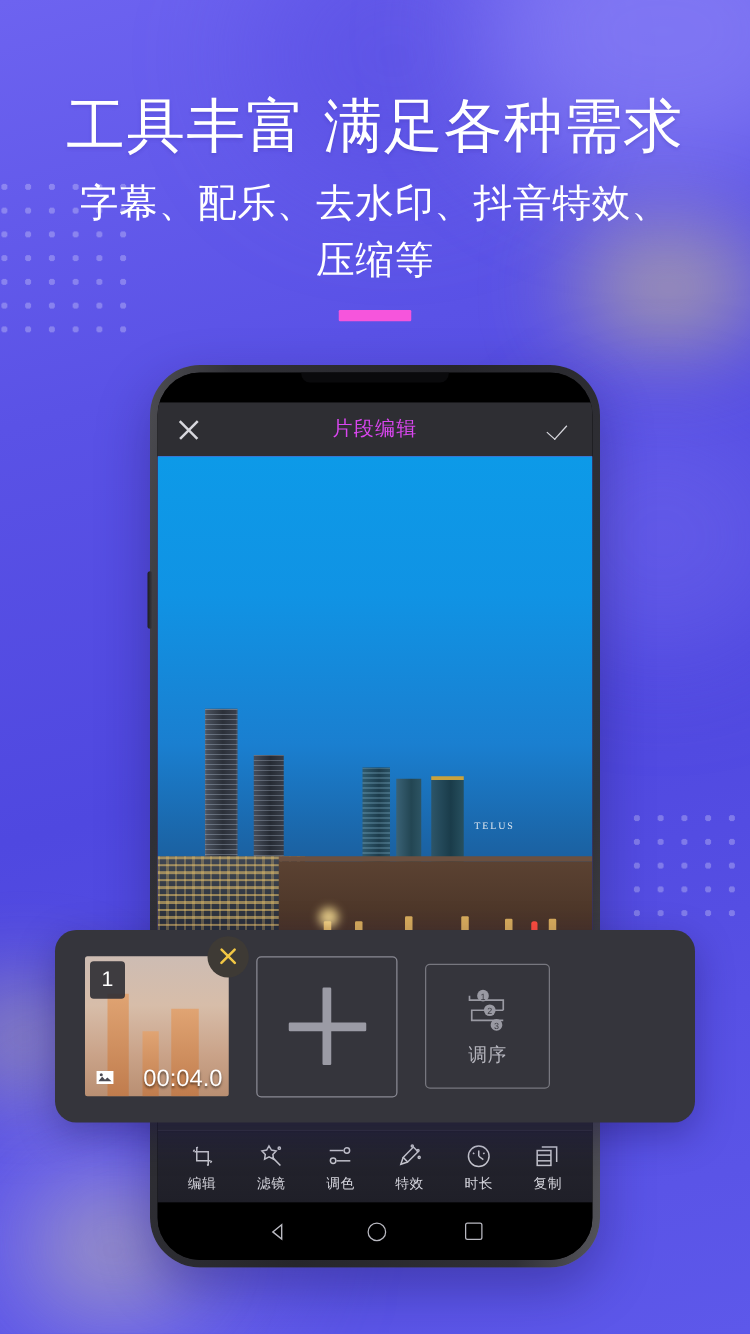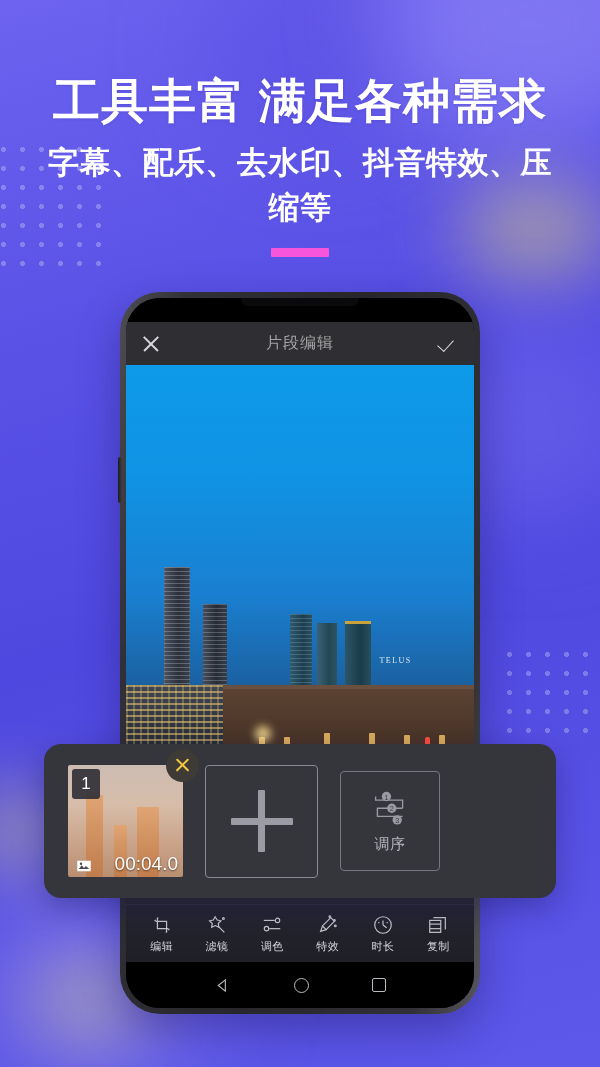--- a/index.html
+++ b/index.html
@@ -30,27 +30,27 @@
     background-image:radial-gradient(rgba(255,255,255,.26) 2.6px, transparent 2.8px);
     background-size:19px 19px;
   }
   .dots-left  { left:-6px; top:140px; width:120px; height:130px; }
   .dots-right { left:500px; top:645px; width:97px; height:98px; }
 
   
   .headline-wrap { position:absolute; left:0; right:0; top:72px; text-align:center; }
   .headline {
     color:#fff; font-size:47px; line-height:1.22;
-    font-weight:700; letter-spacing:1px;
+    font-weight:400; letter-spacing:1px;
     text-shadow:0 1px 3px rgba(40,30,140,.18);
   }
   .subhead {
     color:#fff; font-size:31px; line-height:1.45;
-    font-weight:700; margin-top:12px; letter-spacing:.5px;
-    padding:0 46px;
+    font-weight:400; margin-top:12px; letter-spacing:.5px;
+    padding:0 62px;
   }
   .accent-bar {
     width:58px; height:9px; background:#f655dc;
     margin:17px auto 0; border-radius:1px;
   }
 
   
   .phone {
     position:absolute; left:120px; top:292px;
     width:360px; height:722px;
@@ -78,21 +78,21 @@
   .status-strip { height:24px; background:#000; flex:0 0 auto; }
 
   
   .topbar {
     height:43px; background:#2e2e33; flex:0 0 auto;
     display:flex; align-items:center; justify-content:space-between;
     padding:0 14px; position:relative;
   }
   .topbar-title {
     position:absolute; left:0; right:0; text-align:center;
-    color:#a3a3a3; font-size:16px; letter-spacing:1px;
+    color:#d946ef; font-size:16px; letter-spacing:1px;
   }
   .ic-x, .ic-check { width:22px; height:22px; position:relative; z-index:2; }
   .ic-x::before, .ic-x::after {
     content:''; position:absolute; left:1px; top:10px; width:20px; height:1.6px;
     background:#d8d8de;
   }
   .ic-x::before { transform:rotate(45deg); }
   .ic-x::after  { transform:rotate(-45deg); }
   .ic-check::before {
     content:''; position:absolute; left:3px; top:3px; width:8px; height:14px;
@@ -236,21 +236,21 @@
   .t-b1 { left:16%; width:17px; height:82px; }
   .t-b2 { left:40%; width:13px; height:52px; }
   .t-b3 { left:60%; width:22px; height:70px; }
   .thumb-num {
     position:absolute; left:4px; top:4px; width:28px; height:30px;
     background:rgba(46,46,52,.9); color:#fff; font-size:17px;
     display:flex; align-items:center; justify-content:center; border-radius:3px; z-index:3;
   }
   .thumb-foot {
     position:absolute; left:0; right:0; bottom:2px; display:flex;
-    align-items:flex-end; justify-content:space-between; padding:0 5px; z-index:3;
+    align-items:flex-start; justify-content:space-between; padding:0 5px; z-index:3;
   }
   .thumb-dur { color:#fff; font-size:19px; text-shadow:0 1px 2px rgba(0,0,0,.6); }
   .thumb-del {
     position:absolute; right:-16px; top:-16px; width:33px; height:33px;
     border-radius:50%; background:#3e3a35;
     display:flex; align-items:center; justify-content:center; z-index:6;
   }
   .thumb-del::before, .thumb-del::after {
     content:''; position:absolute; width:17px; height:2.2px; background:#f2c744; border-radius:1px;
   }

